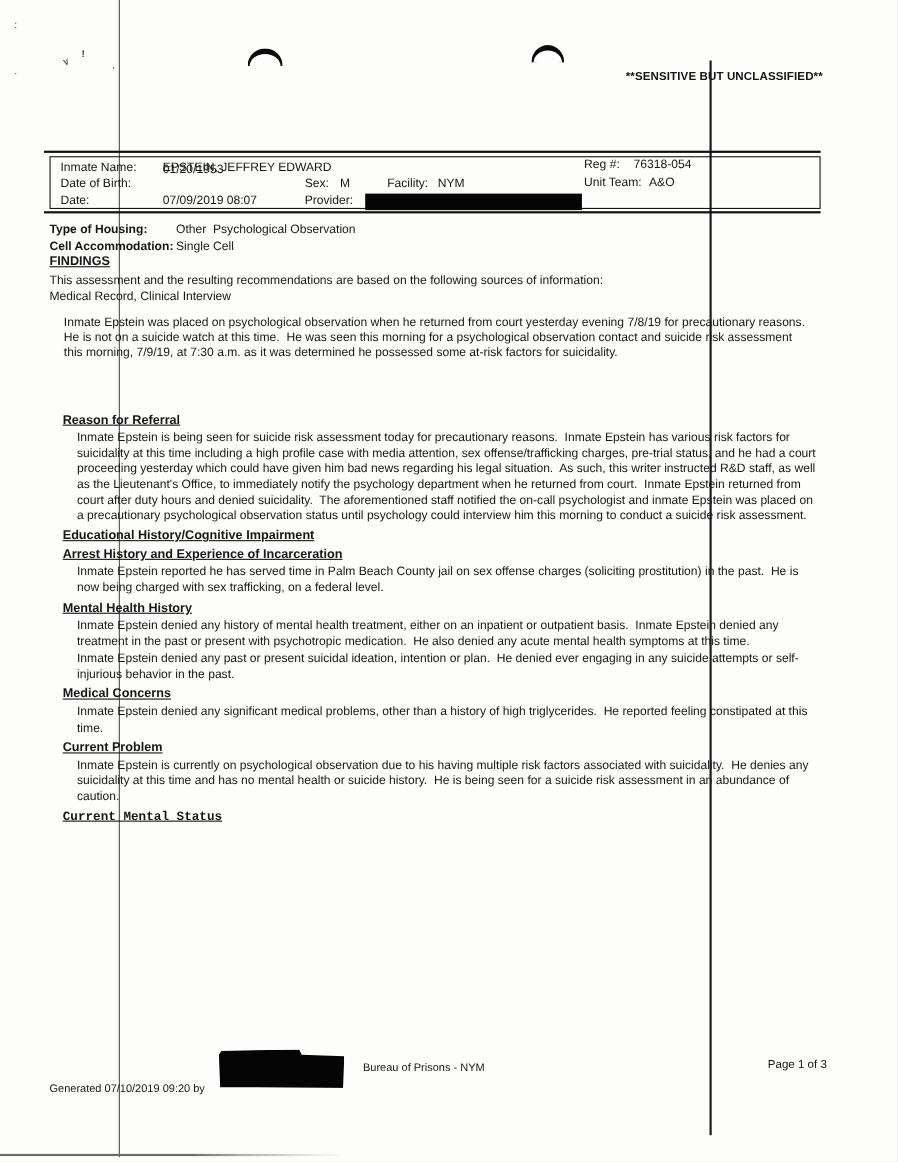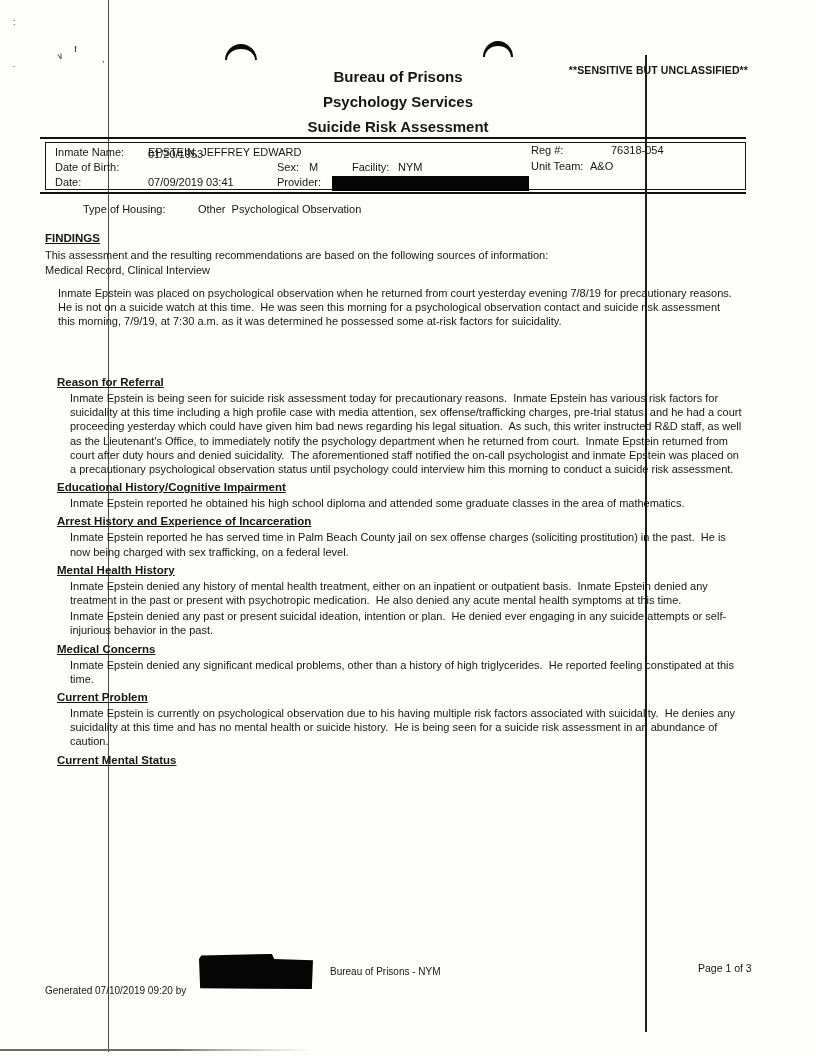--- a/index.html
+++ b/index.html
@@ -18,31 +18,31 @@
   
   .classification{left:450px;top:64px;width:298px;text-align:right;font-size:10.5px;font-weight:bold;letter-spacing:.1px;}
   .title-block{left:287px;top:64px;width:222px;text-align:center;font-size:15px;font-weight:bold;line-height:25px;}
   
   .rule{background:#101010;height:2px;}
   .rule-top{left:40px;top:137px;width:706px;}
   .rule-bottom{left:40px;top:192px;width:706px;}
   .info-box{left:45px;top:142px;width:701px;height:48px;border:1.5px solid #151515;box-sizing:border-box;}
   .cell{position:absolute;font-size:11px;line-height:13px;white-space:nowrap;}
   
-  .lbl-col{display:inline-block;width:115px;font-weight:normal;margin-left:38px;}
+  .lbl-col{display:inline-block;width:115px;font-weight:bold;}
   .housing{left:45px;top:202px;width:700px;font-size:11px;line-height:15px;}
   .h-doc{font-size:11.5px;font-weight:bold;text-decoration:underline;}
   .findings-head{left:45px;top:232px;}
   .intro1{left:45px;top:249px;width:700px;font-size:11px;}
   .intro2{left:45px;top:264px;width:700px;font-size:11px;}
   .opening{left:58px;top:286px;width:681px;font-size:11px;line-height:14.2px;}
   .sections{left:57px;top:371px;width:689px;}
   .section h3{margin:5px 0 3px 0;font-size:11.5px;font-weight:bold;text-decoration:underline;}
   .section p{margin:0 0 2px 13px;font-size:11px;line-height:14.2px;width:672px;}
-  .section.last{}
+  .section.last{font-family:Liberation Mono, monospace;}
   
   .foot-gen{left:45px;top:965px;font-size:10px;margin-top:20px;}
   .foot-center{left:330px;top:966px;font-size:10px;text-align:right;}
   .foot-page{left:698px;top:962px;font-size:10.5px;}
   
   .redact{background:#050505;}
   .redact-provider{left:332px;top:176px;width:197px;height:15px;}
   .redact-footer{left:199px;top:954px;width:114px;height:35px;clip-path:polygon(0 14%,2% 4%,64% 0,66% 14%,100% 18%,99% 100%,1% 98%);}
   
   .vline-left{left:108px;top:0;width:1px;height:1052px;background:#4d4d4d;}
@@ -65,66 +65,61 @@
   <div class="abs bottom-line"></div>
   <div class="abs arc arc1"></div>
   <div class="abs arc arc2"></div>
   <div class="abs speck" style="left:13px;top:18px;">:</div>
   <div class="abs speck" style="left:57px;top:52px;transform:rotate(-20deg);">∨</div>
   <div class="abs speck" style="left:74px;top:45px;font-weight:bold;">!</div>
   <div class="abs speck" style="left:13px;top:60px;">.</div>
   <div class="abs speck" style="left:102px;top:55px;">,</div>
 
   <div class="abs classification">**SENSITIVE BUT UNCLASSIFIED**</div>
-  <div class="abs title-block">
-    <div>Bureau of Prisons</div>
-    <div>Psychology Services</div>
-    <div>Suicide Risk Assessment</div>
-  </div>
 
   <div class="abs rule rule-top"></div>
   <div class="abs info-box"></div>
   <div class="abs rule rule-bottom"></div>
 
   <div class="cell" style="left:55px;top:146px;font-weight:normal;">Inmate Name:</div>
   <div class="cell" style="left:148px;top:146px;">EPSTEIN, JEFFREY EDWARD</div>
   <div class="cell" style="left:531px;top:144px;">Reg #:</div>
-  <div class="cell" style="left:576px;top:144px;margin-left:35px;">76318-054</div>
+  <div class="cell" style="left:576px;top:144px;">76318-054</div>
 
   <div class="cell" style="left:55px;top:161px;">Date of Birth:</div>
   <div class="cell" style="left:148px;top:148px;">01/20/1953</div>
   <div class="cell" style="left:277px;top:161px;">Sex:</div>
   <div class="cell" style="left:309px;top:161px;">M</div>
   <div class="cell" style="left:352px;top:161px;">Facility:</div>
   <div class="cell" style="left:398px;top:161px;">NYM</div>
   <div class="cell" style="left:531px;top:160px;">Unit Team:</div>
   <div class="cell" style="left:590px;top:160px;">A&amp;O</div>
 
   <div class="cell" style="left:55px;top:176px;">Date:</div>
-  <div class="cell" style="left:148px;top:176px;">07/09/2019 03:41</div>
+  <div class="cell" style="left:148px;top:176px;">07/09/2019 08:07</div>
   <div class="cell" style="left:277px;top:176px;">Provider:</div>
   <div class="abs redact redact-provider"></div>
 
   <div class="abs housing">
     <div><span class="lbl-col">Type of Housing:</span><span class="pre">Other  Psychological Observation</span></div>
+    <div><span class="lbl-col">Cell Accommodation:</span><span>Single Cell</span></div>
   </div>
 
   <div class="abs h-doc findings-head">FINDINGS</div>
   <div class="abs intro1">This assessment and the resulting recommendations are based on the following sources of information:</div>
   <div class="abs intro2">Medical Record, Clinical Interview</div>
   <div class="abs opening pre">Inmate Epstein was placed on psychological observation when he returned from court yesterday evening 7/8/19 for precautionary reasons.  He is not on a suicide watch at this time.  He was seen this morning for a psychological observation contact and suicide risk assessment this morning, 7/9/19, at 7:30 a.m. as it was determined he possessed some at-risk factors for suicidality.</div>
 
   <div class="abs sections">
     <div class="section">
       <h3>Reason for Referral</h3>
       <p class="pre">Inmate Epstein is being seen for suicide risk assessment today for precautionary reasons.  Inmate Epstein has various risk factors for suicidality at this time including a high profile case with media attention, sex offense/trafficking charges, pre-trial status, and he had a court proceeding yesterday which could have given him bad news regarding his legal situation.  As such, this writer instructed R&amp;D staff, as well as the Lieutenant's Office, to immediately notify the psychology department when he returned from court.  Inmate Epstein returned from court after duty hours and denied suicidality.  The aforementioned staff notified the on-call psychologist and inmate Epstein was placed on a precautionary psychological observation status until psychology could interview him this morning to conduct a suicide risk assessment.</p>
     </div>
     <div class="section">
       <h3>Educational History/Cognitive Impairment</h3>
-      <p class="pre">Inmate Epstein reported he obtained his high school diploma and attended some graduate classes in the area of mathematics.</p>
     </div>
     <div class="section">
       <h3>Arrest History and Experience of Incarceration</h3>
       <p class="pre">Inmate Epstein reported he has served time in Palm Beach County jail on sex offense charges (soliciting prostitution) in the past.  He is now being charged with sex trafficking, on a federal level.</p>
     </div>
     <div class="section">
       <h3>Mental Health History</h3>
       <p class="pre">Inmate Epstein denied any history of mental health treatment, either on an inpatient or outpatient basis.  Inmate Epstein denied any treatment in the past or present with psychotropic medication.  He also denied any acute mental health symptoms at this time.</p>
     </div>
     <div class="section">

